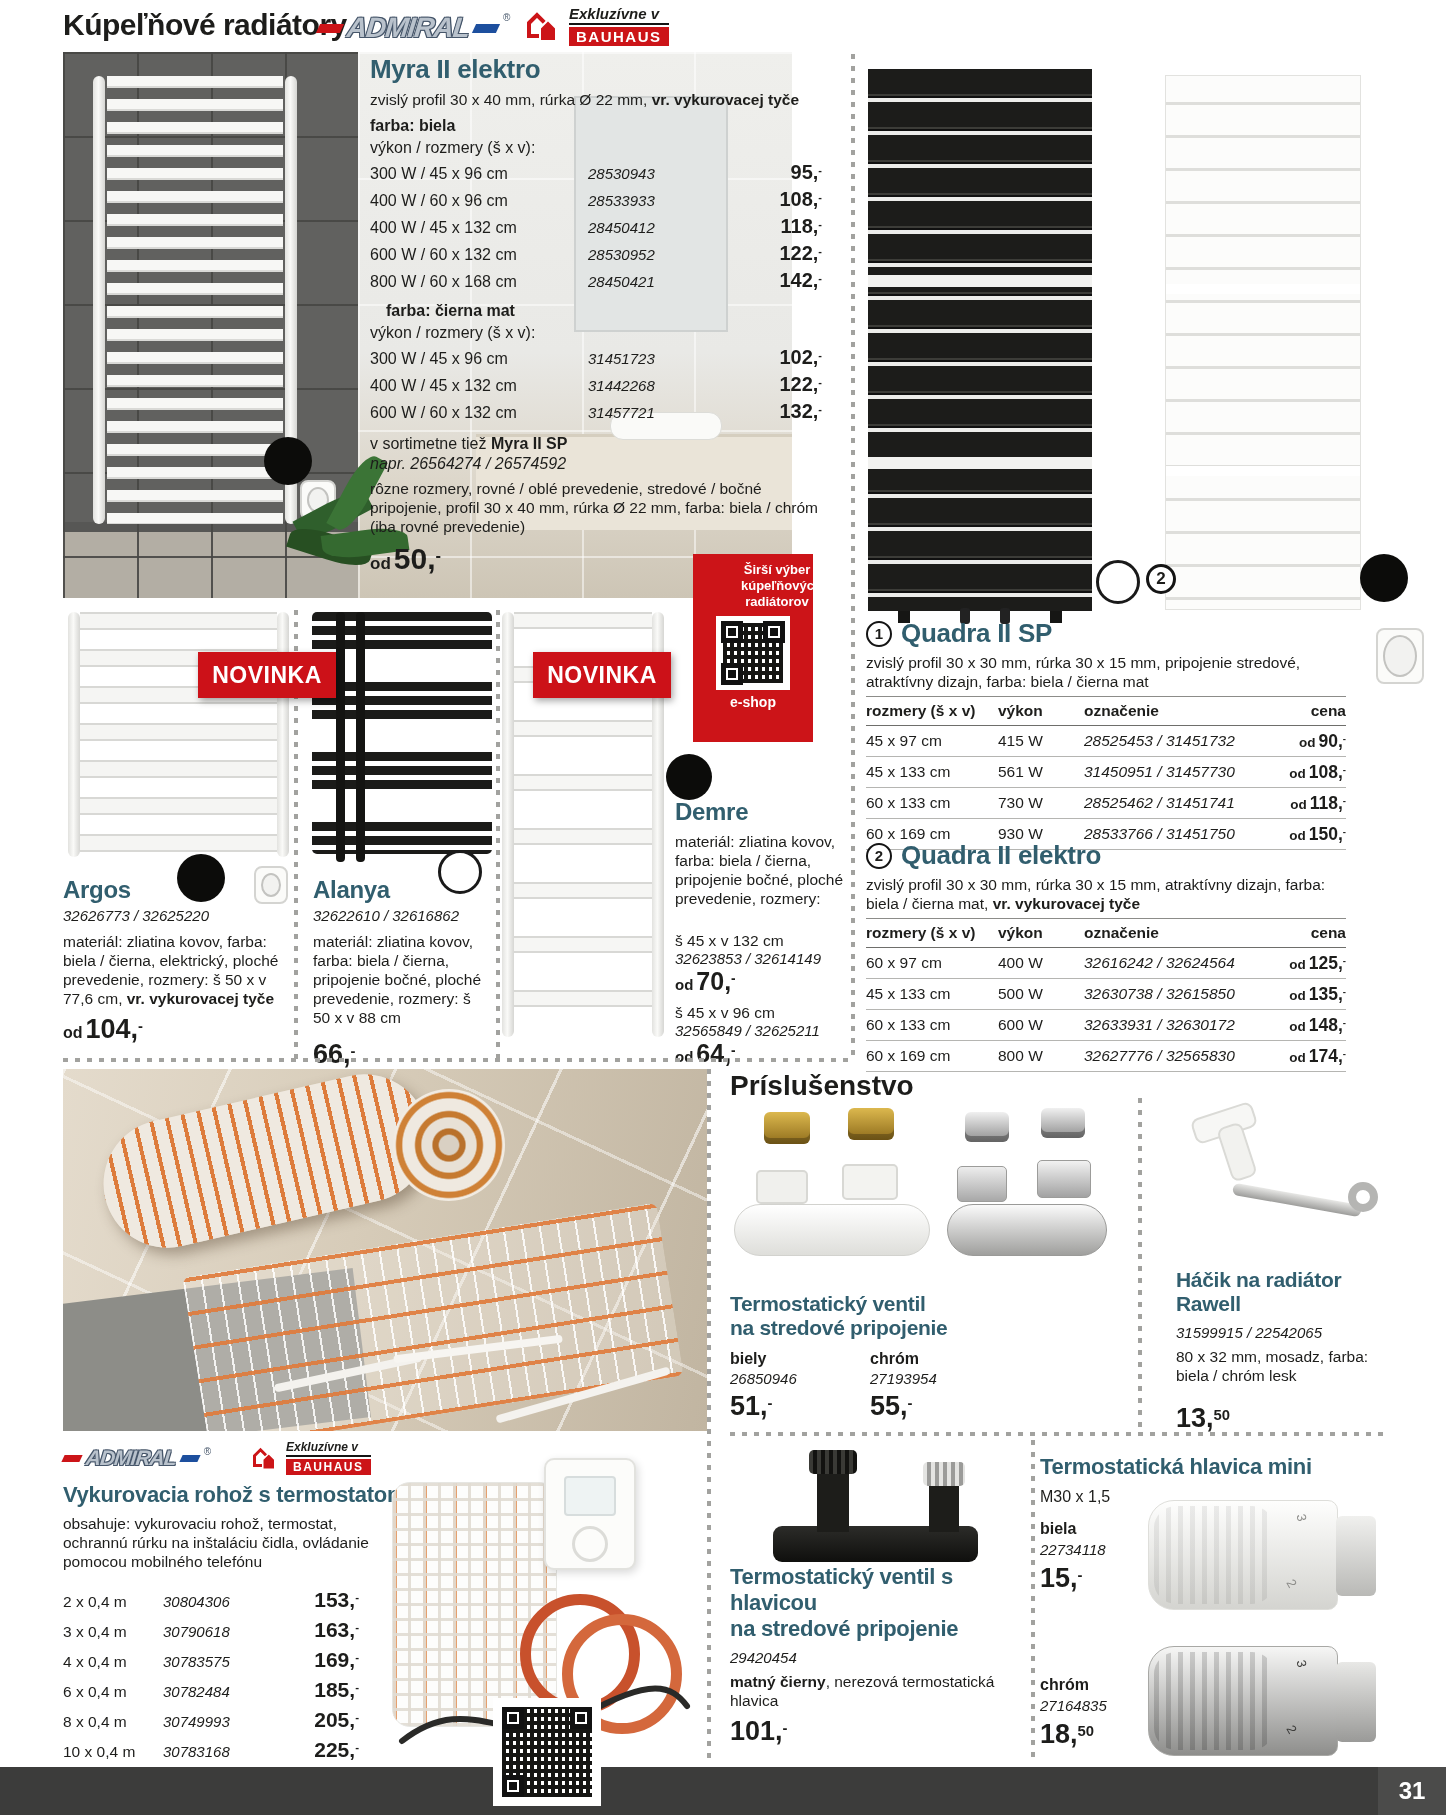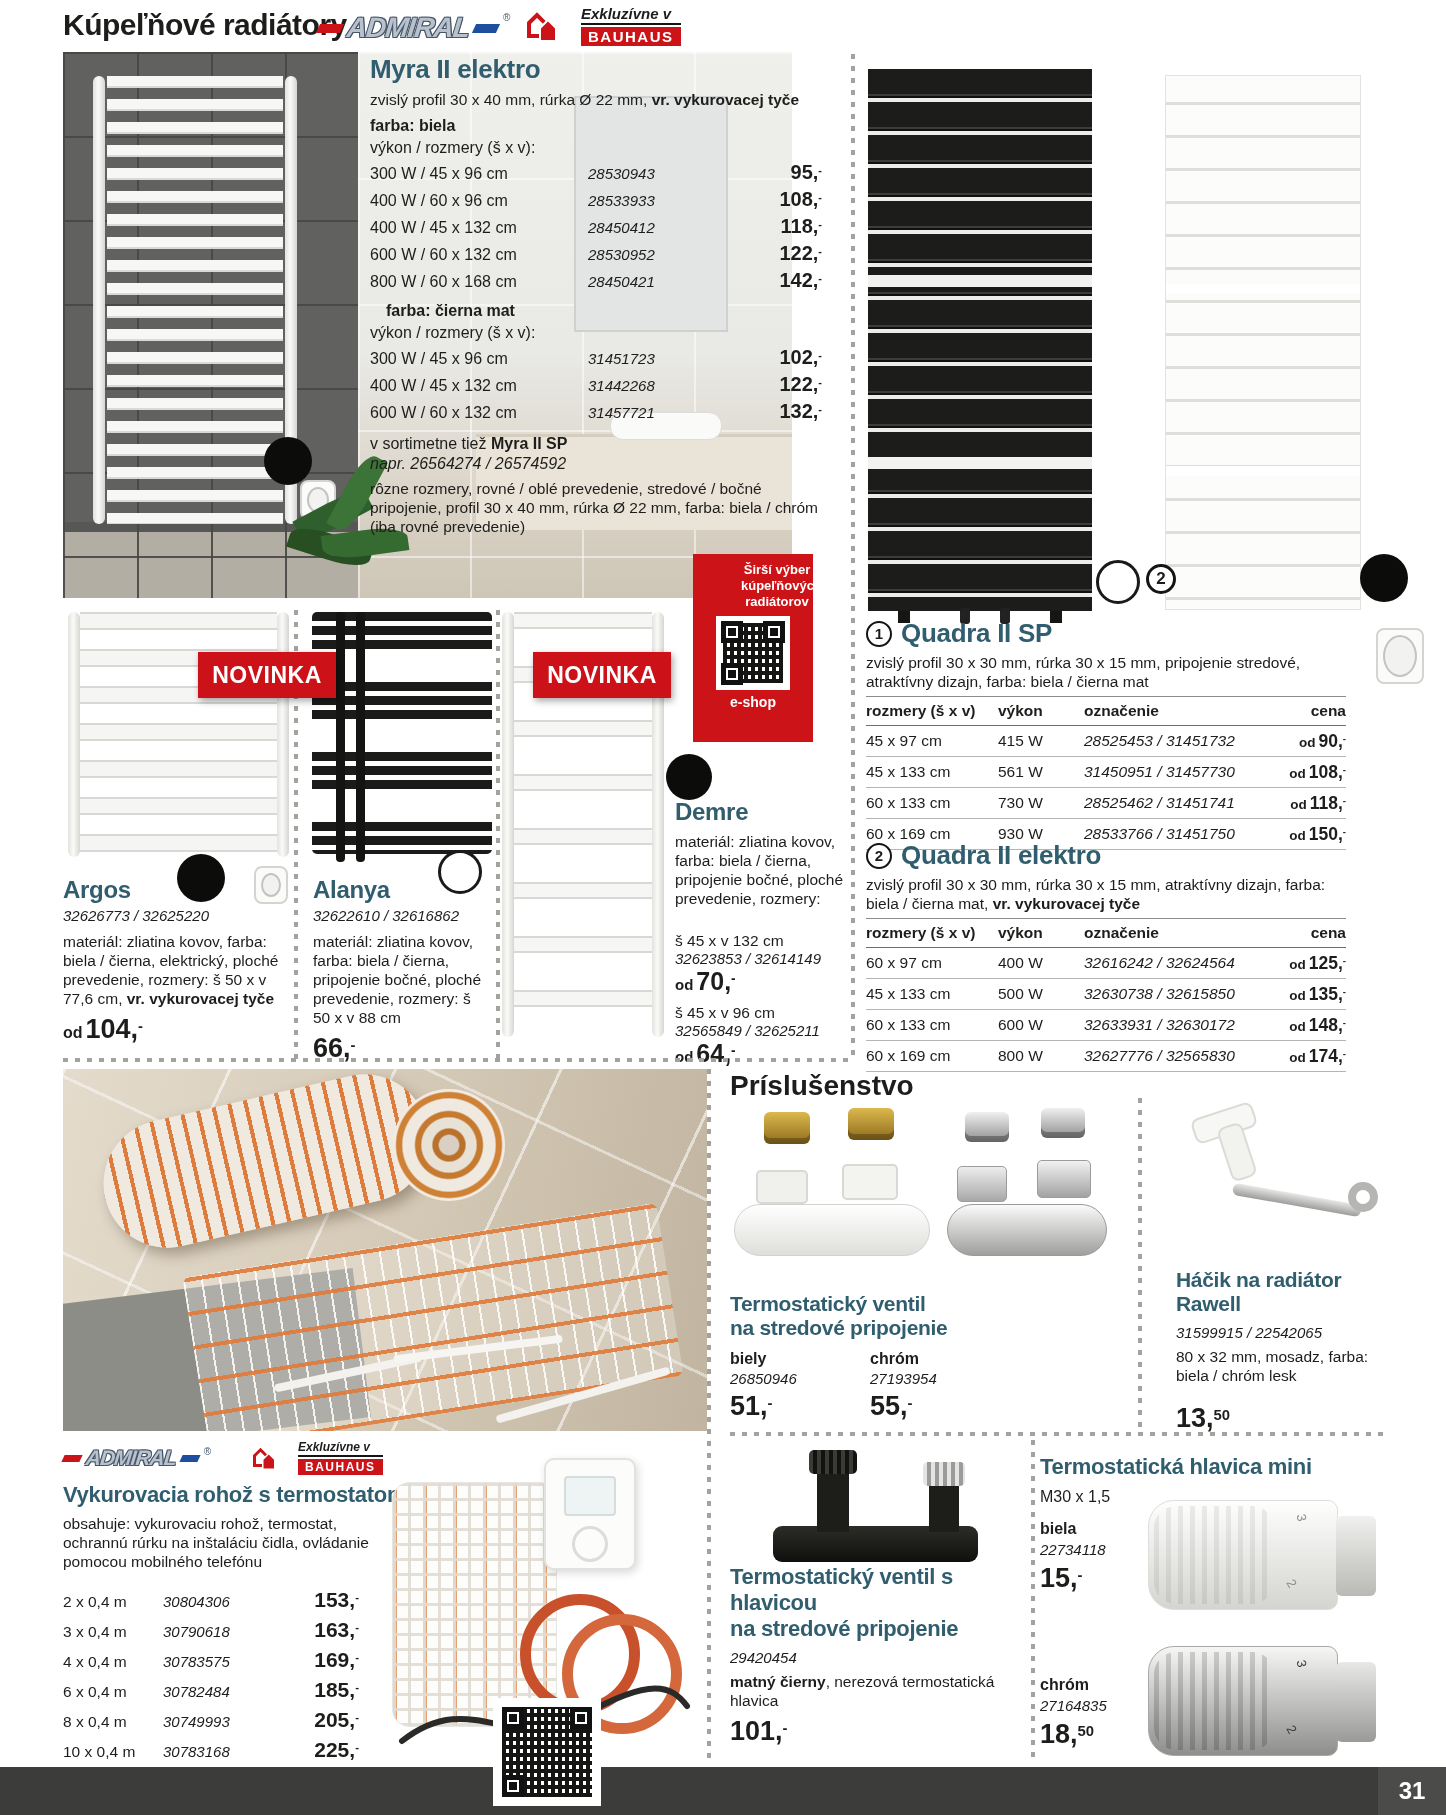--- a/index.html
+++ b/index.html
@@ -18,21 +18,21 @@
   .badge-nov { position:absolute; background:#cc1118; color:#fff; font-weight:800; font-size:23px; display:flex; align-items:center; justify-content:center; letter-spacing:.5px; box-shadow:2px 3px 7px rgba(0,0,0,.35); z-index:5; }
   .sup { font-size:.55em; position:relative; top:-.5em; }
   .od { font-weight:700; font-size:15px; margin-right:3px; }
   
   .admiral { display:flex; align-items:center; gap:5px; }
   .adm-txt { font-style:italic; font-weight:900; letter-spacing:-1px; color:#b9c2cc;
     text-shadow:1px 1px 0 #46566a,-1px -1px 0 #46566a,1px -1px 0 #46566a,-1px 1px 0 #46566a; transform:skewX(-6deg); }
   .adm-dash { height:9px; width:24px; transform:skewX(-25deg); }
   .adm-red { background:#cc1418; } .adm-blue { background:#1d4f9e; }
   .adm-reg { font-size:10px; align-self:flex-start; color:#46566a; }
-  .bh { display:flex; align-items:center; gap:18px; }
+  .bh { display:flex; align-items:center; gap:6px; }
   .bh-top { font-weight:700; font-style:italic; font-size:15px; border-bottom:2px solid #141414; padding-bottom:1px; }
   .bh-bot { background:#cc1418; color:#fff; font-weight:700; font-size:15px; letter-spacing:1.5px; padding:1px 7px; margin-top:2px; }
   .bh.sm .bh-top{font-size:12px;} .bh.sm .bh-bot{font-size:12px;}
   
   .mrow { display:flex; align-items:baseline; height:27px; font-size:16px; }
   .mrow .sp { width:218px; } .mrow .cd { width:152px; font-style:italic; font-size:15px; }
   .mrow .prc { flex:1; text-align:right; font-size:20px; font-weight:800; white-space:nowrap; }
   
   .qtbl { margin-top:5px; border-top:1px solid #8c8c89; }
   .qrow { display:grid; grid-template-columns:132px 86px 186px 1fr; align-items:center; height:31px; border-bottom:1px solid #b5b5b2; font-size:15.5px; }
@@ -159,20 +159,23 @@
         </div>
       <div class="mrow">
           <span class="sp">600 W / 60 x 132 cm</span>
           <span class="cd">31457721</span>
           <span class="prc"><span>132,</span><span class="sup">-</span></span>
         </div>
     </div>
     <div style="font-size:16px;margin-top:8px;"><span>v sortimetne tiež </span><span class="b">Myra II SP</span></div>
     <div class="i" style="font-size:16px;margin-top:2px;">napr. 26564274 / 26574592</div>
     <div style="font-size:15.5px;line-height:19px;margin-top:6px;">rôzne rozmery, rovné / oblé prevedenie, stredové / bočné pripojenie, profil 30 x 40 mm, rúrka Ø 22 mm, farba: biela / chróm (iba rovné prevedenie)</div>
+    <div style="margin-top:6px;">
+      <span class="od" style="font-size:17px;">od</span><span class="pr" style="font-size:30px;font-weight:800;"><span>50,</span><span class="sup">-</span></span>
+    </div>
   </div>
 
   <div class="abs" style="left:693px;top:554px;width:120px;height:188px;background:#cc1418;z-index:7;color:#fff;text-align:center;padding-top:8px;">
     <div class="b" style="font-size:13px;line-height:16px;padding-left:48px;">
       <div>Širší výber</div>
         <div>kúpeľňových</div>
         <div>radiátorov</div>
     </div>
     <div class="qrbox" style="left:23px;top:62px;width:74px;height:74px;">
       <div class="qrpat"></div>
@@ -342,21 +345,21 @@
     <div class="pt" style="font-size:24px;">Argos</div>
     <div class="code" style="margin-top:3px;">32626773 / 32625220</div>
     <div style="font-size:15.5px;line-height:19px;margin-top:8px;"><span>materiál: zliatina kovov, farba: biela / čierna, elektrický, ploché prevedenie, rozmery: š 50 x v 77,6 cm, </span><span class="b">vr. vykurovacej tyče</span></div>
     <div style="margin-top:6px;"><span class="od" style="font-size:16px;">od</span><span class="price-big"><span>104,</span><span class="sup">-</span></span></div>
   </div>
 
   <div class="abs" style="left:313px;top:876px;width:178px;">
     <div class="pt" style="font-size:24px;">Alanya</div>
     <div class="code" style="margin-top:3px;">32622610 / 32616862</div>
     <div style="font-size:15.5px;line-height:19px;margin-top:8px;">materiál: zliatina kovov, farba: biela / čierna, pripojenie bočné, ploché prevedenie, rozmery: š 50 x v 88 cm</div>
-    <div style="margin-top:6px;"><span class="price-big"><span>66,</span><span class="sup">-</span></span></div>
+    <div style="margin-top:12px;"><span class="price-big"><span>66,</span><span class="sup">-</span></span></div>
   </div>
 
   <div class="dot" style="left:666px;top:754px;width:46px;height:46px;"></div>
   <div class="abs" style="left:675px;top:798px;width:172px;">
     <div class="pt" style="font-size:24px;">Demre</div>
     <div style="font-size:15.5px;line-height:19px;margin-top:6px;">materiál: zliatina kovov, farba: biela / čierna, pripojenie bočné, ploché prevedenie, rozmery:</div>
     <div style="font-size:15.5px;margin-top:24px;">š 45 x v 132 cm</div>
     <div class="code">32623853 / 32614149</div>
     <div><span class="od">od</span><span class="price-big" style="font-size:25px;"><span>70,</span><span class="sup">-</span></span></div>
     <div style="font-size:15.5px;margin-top:8px;">š 45 x v 96 cm</div>

